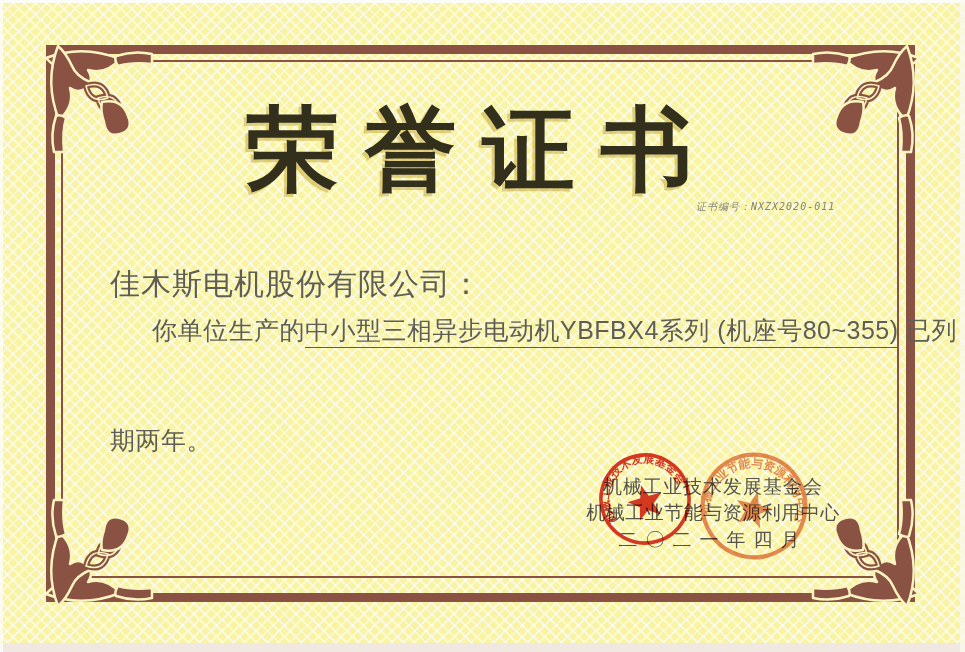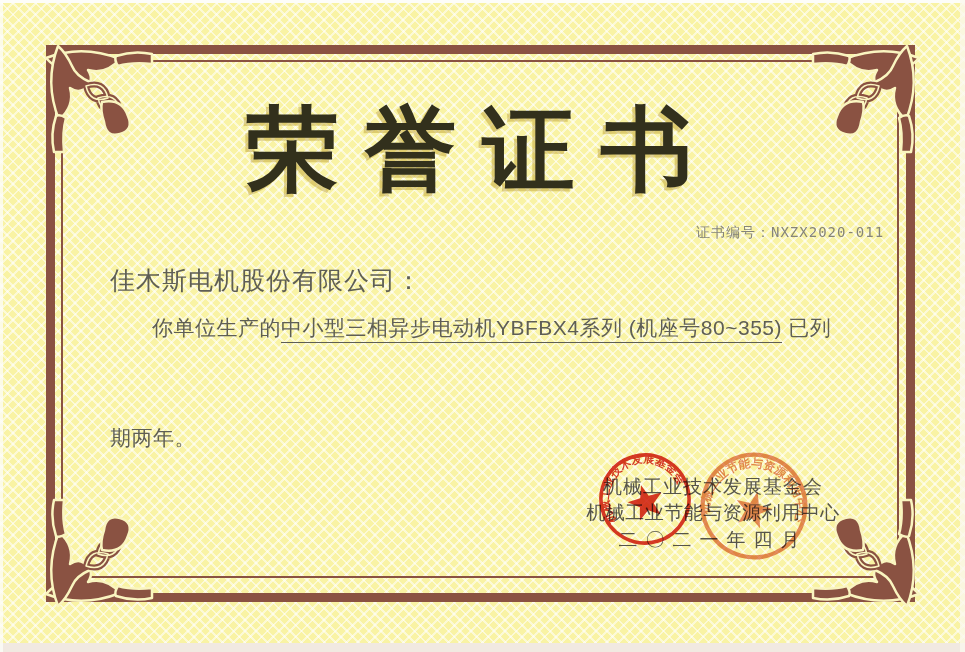--- a/index.html
+++ b/index.html
@@ -25,29 +25,29 @@
   .corner.bl{left:42px;top:495px;transform:scaleY(-1);}
   .corner.br{left:808px;top:495px;transform:scale(-1,-1);}
   
   .title{
     position:absolute;left:0;top:88px;width:965px;text-align:center;
     font-family:"DejaVu Serif", serif;font-weight:900;
     font-size:92px;letter-spacing:26px;color:#32301c;
     text-shadow:-3px 3px 0 rgba(186,156,44,.45);
   }
   .cert-no{
-    position:absolute;left:696px;top:224px;
-    font-size:14px;color:#85847a;letter-spacing:1px;
+    position:absolute;left:696px;top:200px;
+    font-size:10px;color:#85847a;letter-spacing:1px;font-style:italic;
   }
   .cert-no .num{font-family:"DejaVu Sans Mono", monospace;}
   .recipient{
     position:absolute;left:110px;top:264px;
-    font-size:25px;color:#5e5e55;letter-spacing:1px;
+    font-size:30px;color:#5e5e55;letter-spacing:1px;
   }
-  .body-line{position:absolute;font-size:21px;color:#5e5e55;letter-spacing:.5px;white-space:nowrap;}
+  .body-line{position:absolute;font-size:25px;color:#5e5e55;letter-spacing:.5px;white-space:nowrap;}
   .bl1{left:152px;top:314px;}
   .bl2{left:110px;top:360px;}
   .bl3{left:110px;top:424px;}
   .u{border-bottom:1.5px solid #5e5e55;padding-bottom:3px;}
   
   .issuer{position:absolute;left:558px;top:474px;width:310px;text-align:center;color:#55544a;}
   .issuer .l1{font-size:19px;letter-spacing:1px;line-height:26px;}
   .issuer .l2{font-size:19px;letter-spacing:.5px;line-height:26px;}
   .issuer .date{font-size:19px;letter-spacing:8px;line-height:27px;}
   

